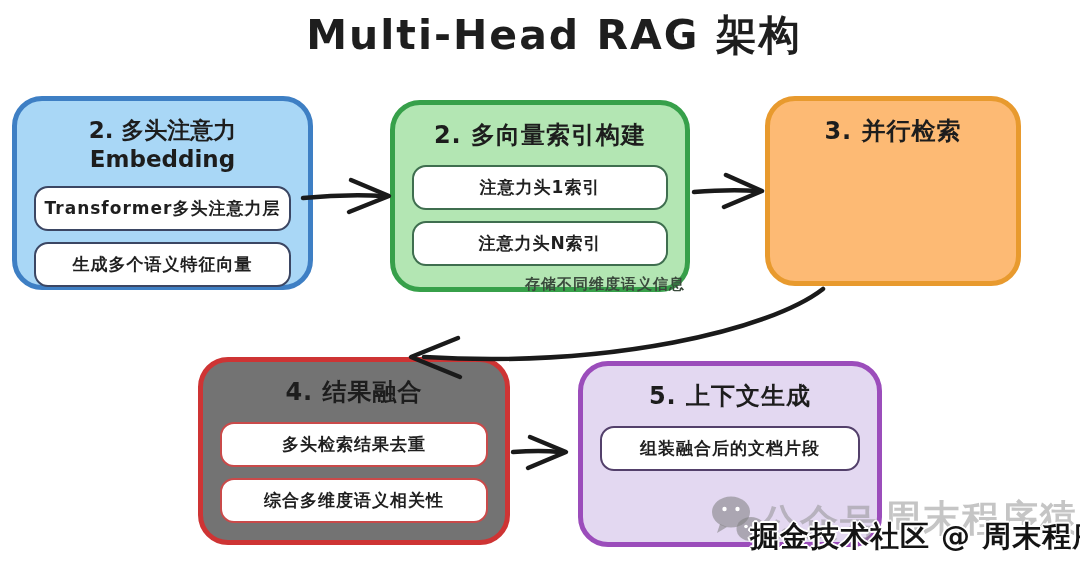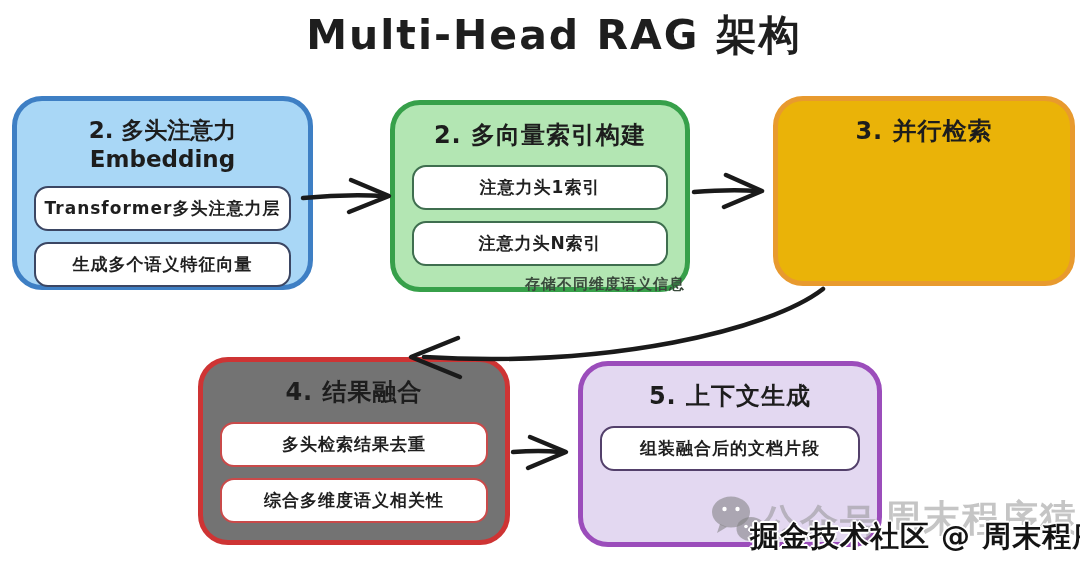--- a/index.html
+++ b/index.html
@@ -31,21 +31,21 @@
   .node-footer {
     text-align:right; font-size:15px; font-weight:600; color:#3a4a3c;
     margin-top:9px; letter-spacing:1px;
   }
   
   .n1 { left:12px;  top:96px;  width:301px; height:194px; background:#A9D7F6; border-color:#3E7FC4; }
   .n1 .node-heading { font-size:23px; letter-spacing:0; }
   .n1 .node-item { border-color:#3B4663; }
   .n2 { left:390px; top:100px; width:300px; height:192px; background:#B3E6B3; border-color:#37A04A; }
   .n2 .node-item { border-color:#3F6E4F; }
-  .n3 { left:765px; top:96px;  width:302px; height:190px; background:#eab308; border-color:#E89A2E;margin-left:8px; }
+  .n3 { left:765px; top:96px;  width:256px; height:190px; background:#fdba74; border-color:#E89A2E; }
   .n3 .node-item { border-color:#D9942F; }
   .n4 { left:198px; top:357px; width:312px; height:188px; background:#737373; border-color:#CE3434; }
   .n4 .node-item { border-color:#C94A4A; }
   .n5 { left:578px; top:361px; width:304px; height:186px; background:#E3D8F1; border-color:#9B4DBB; }
   .n5 .node-item { border-color:#53406B; }
   .arrow-layer { position:absolute; left:0; top:0; width:1080px; height:562px; pointer-events:none; }
   .watermark-faded {
     position:absolute; color:rgba(140,140,140,0.5); font-weight:700; z-index:5;
     letter-spacing:2px; white-space:nowrap;
   }

